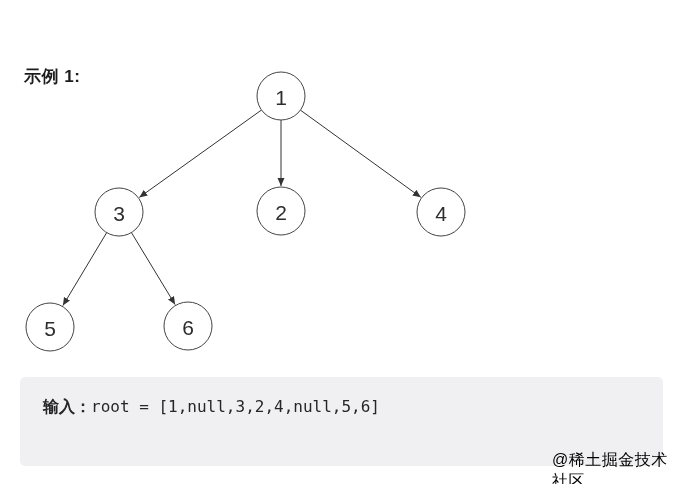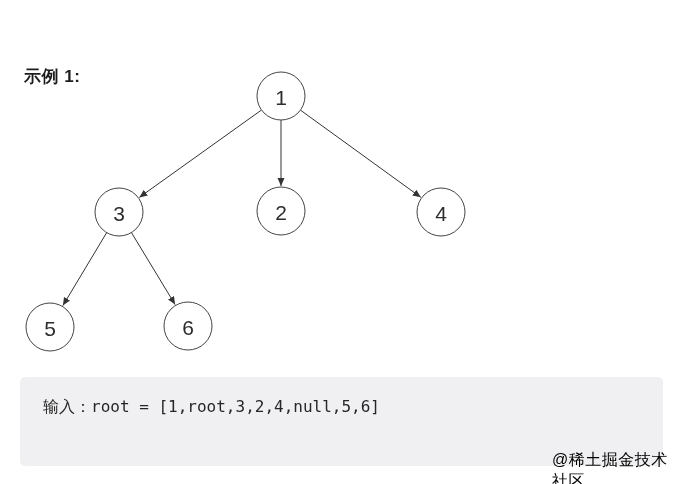--- a/index.html
+++ b/index.html
@@ -55,21 +55,21 @@
     border-radius: 5px;
     padding: 13px 0 0 23px;
     font-family: "DejaVu Sans Mono", "Liberation Mono", monospace;
     font-size: 16px;
     color: #262626;
   }
   .io-line {
     line-height: 33px;
     white-space: pre;
   }
-  .io-label { font-weight: normal; }
+  .io-label { font-weight: bold; }
   .watermark {
     position: absolute;
     left: 552px;
     top: 450px;
     font-size: 16px;
     color: #000000;
     letter-spacing: 0.5px;
   }
 </style>
 </head>
@@ -114,18 +114,18 @@
           <text x="50" y="328">5</text>
         </g>
         <g>
           <circle cx="188" cy="326" r="24"></circle>
           <text x="188" y="327">6</text>
         </g>
       </g>
   </svg>
 
   <div class="example-box">
-    <div class="io-line"><span class="io-label">输入：</span><span>root = [1,root,3,2,4,null,5,6]</span></div>
+    <div class="io-line"><span class="io-label">输入：</span><span>root = [1,null,3,2,4,null,5,6]</span></div>
   </div>
 
   <div class="watermark">@稀土掘金技术社区</div>
 
 </div>
 
 </body></html>

